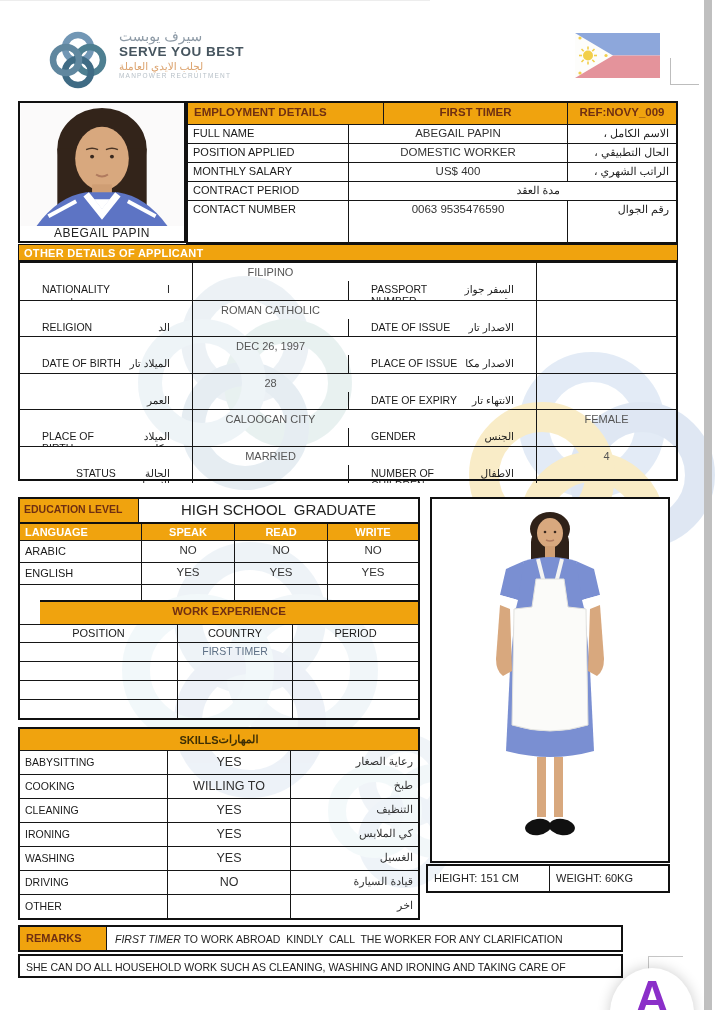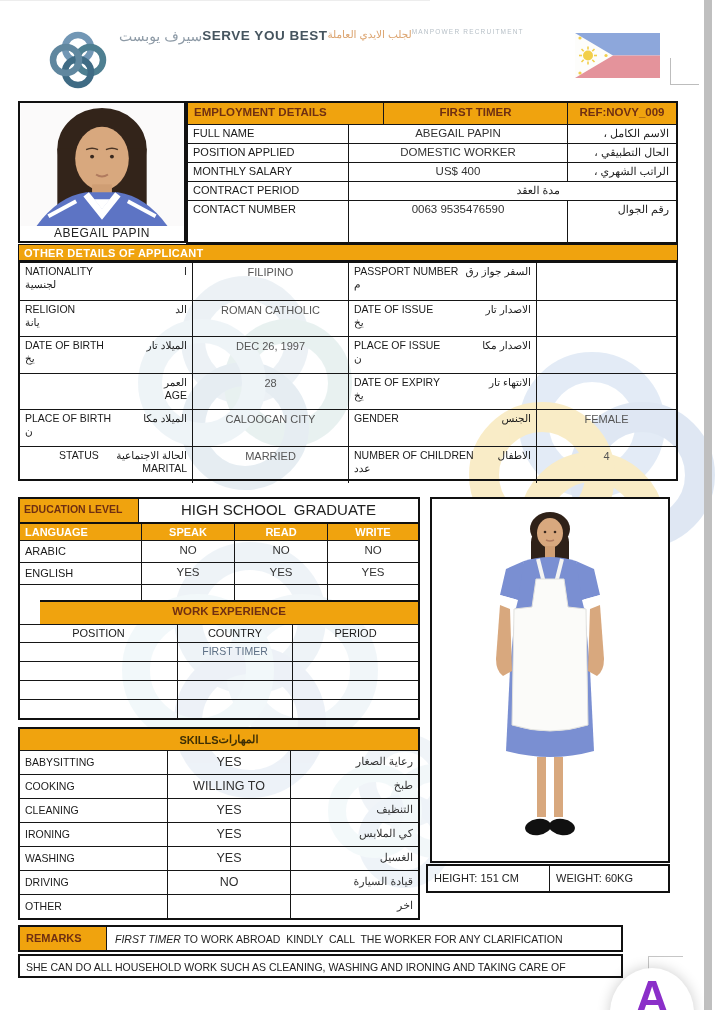--- a/index.html
+++ b/index.html
@@ -23,21 +23,21 @@
   .emp-row{grid-template-columns:160px 219px 1fr;height:19px;}
   .emp-row.tall{height:46px;}
   .emp-h{font-size:11.5px;padding:3px 6px;}
   .emp-h.c{text-align:center;}
   .emp-label{font-size:11px;padding:2px 5px;}
   .emp-val{font-size:11.5px;text-align:center;padding-top:2px;color:#333;}
   .emp-ar{font-size:11px;text-align:right;padding:2px 7px;direction:rtl;color:#222;}
   
   .od-banner{font-size:11px;padding:2px 5px;border:1.5px solid #111;box-sizing:border-box;letter-spacing:.3px;}
   .od-row{grid-template-columns:172px 156px 188px 1fr;height:36.6px;}
-  .od-label{padding:2px 5px;font-size:10.5px;display:flex;flex-direction:column;gap:1px;}
+  .od-label{padding:2px 22px;font-size:10.5px;display:flex;flex-direction:column;gap:1px;margin-top:18px;}
   .od-l1{display:flex;justify-content:space-between;align-items:baseline;}
   .od-l2{display:flex;justify-content:flex-start;}
   .od-l2.right{justify-content:flex-end;}
   .ar{direction:rtl;font-size:10.5px;}
   .indent{padding-left:34px;}
   .od-val{font-size:11px;color:#555;text-align:center;padding-top:3px;}
   
   .edu-row{grid-template-columns:118px 1fr;height:23px;}
   .edu-label{font-size:10.5px;padding:4px 4px;}
   .edu-val{font-size:15px;text-align:center;padding-top:2px;white-space:pre-wrap;color:#222;}
@@ -65,21 +65,21 @@
   .rem-row{grid-template-columns:86px 1fr;height:100%;}
   .rem-label{font-size:11px;padding:5px 6px;}
   .rem-text{font-size:10.5px;padding:6px 4px 0 8px;white-space:pre-wrap;color:#222;}
   .rem2-text{font-size:10.5px;padding:5px 4px 0 6px;white-space:pre-wrap;color:#222;}
   
   .photo-box{display:flex;flex-direction:column;}
   .photo-box svg{display:block;}
   .photo-caption{font-size:12px;text-align:center;letter-spacing:.5px;color:#222;height:15px;}
   
   .logo-wrap{display:flex;gap:9px;align-items:flex-start;}
-  .logo-text{display:flex;line-height:1.15;}
+  .logo-text{display:flex;flex-direction:column;line-height:1.15;}
   .lt-ar{color:#8d9aa6;font-size:14px;direction:rtl;text-align:left;letter-spacing:1px;}
   .lt-en{color:#46555f;font-size:13.5px;font-weight:bold;letter-spacing:.5px;}
   .lt-ar2{color:#dca36e;font-size:10.5px;direction:rtl;text-align:left;}
   .lt-en2{color:#b8c1c8;font-size:6.5px;letter-spacing:1.2px;}
   .scroll-strip{background:#bfbfbf;}
   .bracket-top{border-left:1.5px solid #bdbdbd;border-bottom:1.5px solid #bdbdbd;}
   .bracket-bottom{border-left:1.5px solid #c6c6c6;border-top:1.5px solid #c6c6c6;}
   .float-a{border-radius:50%;background:#fff;box-shadow:0 0 14px rgba(0,0,0,.2);
            display:flex;justify-content:center;padding-top:6px;z-index:6;}
   .float-a span{font-size:46px;font-weight:bold;color:#8B2FC9;line-height:1;}

